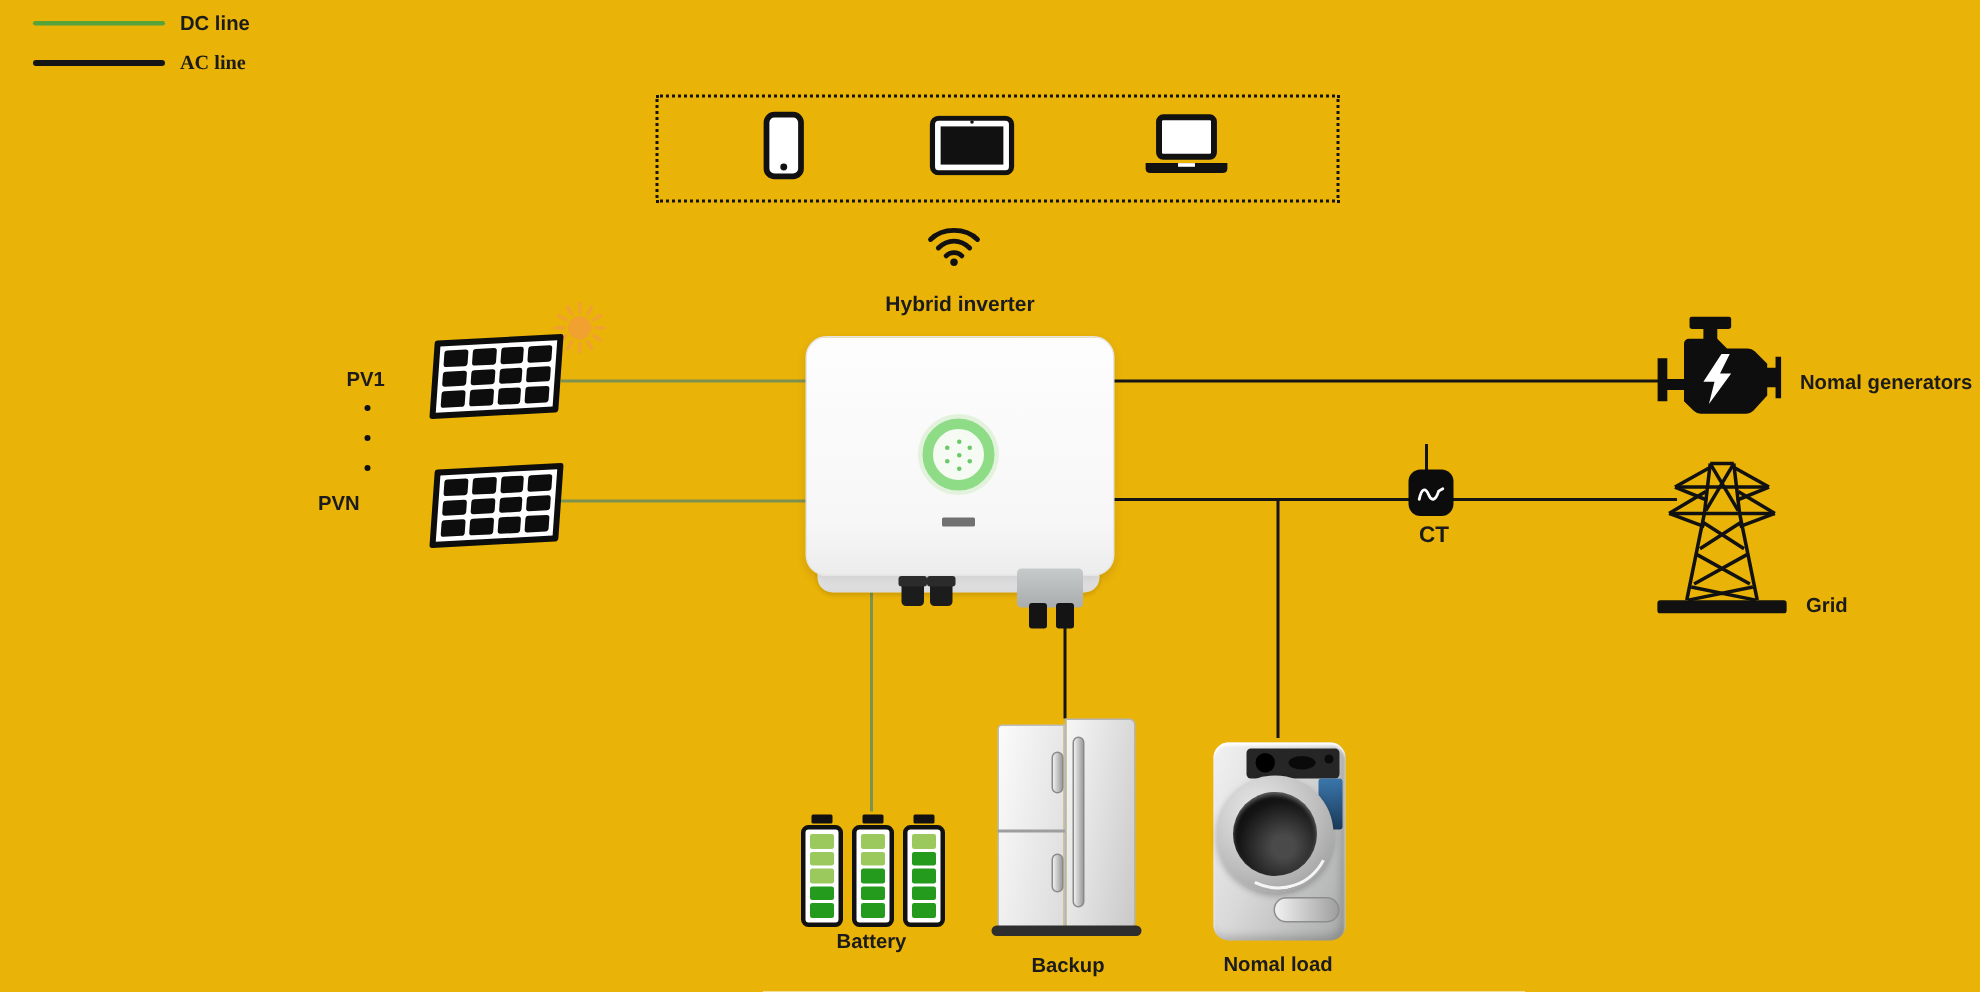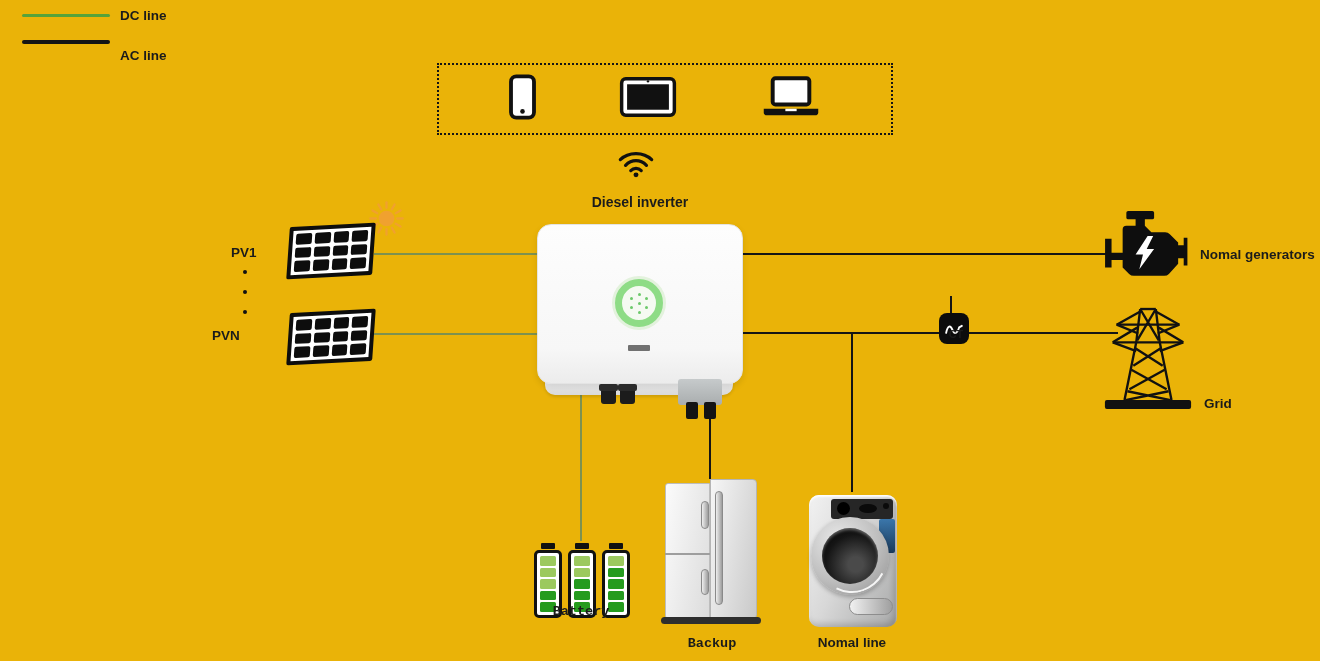--- a/index.html
+++ b/index.html
@@ -98,21 +98,21 @@
 </style>
 </head>
 <body>
 
 <div id="canvas">
 
   <div>
     <div class="legend-line dc-strong" style="top:14px;"></div>
     <div class="lbl" style="left:120px;top:8px;">DC line</div>
     <div class="legend-line ac-col" style="top:40px;height:3.5px;"></div>
-    <div class="lbl" style="left:120px;top:48px;">AC line</div>
+    <div class="lbl" style="left:120px;top:34px;font-family:Liberation Serif, serif;">AC line</div>
   </div>
 
   <div id="devices-box">
     <span>
       <svg width="29" height="46" viewBox="0 0 30 48">
         <rect x="3" y="2.5" width="24" height="43" rx="5.5" fill="#fff" stroke="#111" stroke-width="4"></rect>
         <circle cx="15" cy="39" r="2.4" fill="#111"></circle>
       </svg>
     </span>
     <span>
@@ -135,21 +135,21 @@
     <svg width="38" height="31" viewBox="0 0 40 32">
       <g fill="none" stroke="#111" stroke-width="3.4" stroke-linecap="round">
         <path d="M3.5,13 C12,4.5 28,4.5 36.5,13"></path>
         <path d="M9,19 C15.5,12.5 24.5,12.5 31,19"></path>
         <path d="M14.5,24.5 C17.5,21.5 22.5,21.5 25.5,24.5"></path>
       </g>
       <circle cx="20" cy="29" r="2.6" fill="#111"></circle>
     </svg>
   </div>
 
-  <div class="lbl center" style="left:640px;top:194px;font-size:14px;">Diesel inverter</div>
+  <div class="lbl center" style="left:640px;top:194px;font-size:14px;">Hybrid inverter</div>
 
   <div class="lbl" style="left:231px;top:245px;">PV1</div>
   <div class="pv-dot" style="left:243px;top:270px;"></div>
   <div class="pv-dot" style="left:243px;top:290px;"></div>
   <div class="pv-dot" style="left:243px;top:310px;"></div>
   <div class="lbl" style="left:212px;top:328px;">PVN</div>
 
   <div class="abs" style="left:368px;top:200px;">
     <svg width="37" height="37" viewBox="0 0 40 40">
       <g style="stroke:var(--sun-orange,#f0a12f)" stroke-width="2.5" stroke-linecap="round">
@@ -225,21 +225,21 @@
   <div id="junction-box"></div>
   <div class="jgland" style="left:686px;top:402px;"></div>
   <div class="jgland" style="left:704px;top:402px;"></div>
 
   <div class="vline ac-col" style="left:950px;top:296px;width:2px;height:18px;"></div>
   <div id="ct-box">
     <svg width="24" height="22" viewBox="0 0 30 28">
       <path d="M5,19 C7,9 10.5,9 13,15 C15.5,21 19,20 21.5,12 L25,10" fill="none" stroke="#fff" stroke-width="2.4" stroke-linecap="round"></path>
     </svg>
   </div>
-  <div class="lbl center" style="left:956px;top:328px;font-size:11px;">CT</div>
+  <div class="lbl center" style="left:956px;top:348px;font-size:15px;">CT</div>
 
   <div class="abs" style="left:1098px;top:211px;">
     <svg width="90" height="74" viewBox="0 0 96 80">
       <g fill="#0e0e0e">
         <rect x="30" y="0" width="30" height="9" rx="2"></rect>
         <rect x="40" y="7" width="10" height="11"></rect>
         <path d="M30,16 L50,16 L57,23 L72,23 Q75,23 77,25 L86,34 L86,37 L92,37 L92,29 L96,29 L96,59 L92,59 L92,51 L86,51 L86,57 L76,68 Q74,70 71,70 L38,70 Q35,70 33,68 L26,61 L26,53 L14,53 L14,61 L7,61 L7,30 L14,30 L14,45 L26,45 L26,20 Q26,16 30,16 Z"></path>
       </g>
       <polygon points="53,27 40,47 48,47 44,63 60,41 52,41 59,27" fill="#fff"></polygon>
     </svg>
@@ -289,41 +289,41 @@
   <div class="battery" style="left:602px;top:550px;">
     <div class="bat-cap"></div>
     <div class="bat-body">
         <div class="seg light"></div>
         <div class="seg dark"></div>
         <div class="seg dark"></div>
         <div class="seg dark"></div>
         <div class="seg dark"></div>
       </div>
   </div>
-  <div class="lbl center" style="left:581px;top:604px;font-family:Liberation Mono, monospace;">Battery</div>
+  <div class="lbl center" style="left:581px;top:620px;">Battery</div>
 
   <div id="fridge">
     <div class="left-doors"></div>
     <div class="door-split"></div>
     <div class="right-door"></div>
     <div class="handle-pill" style="left:36px;top:22px;width:6px;height:26px;"></div>
     <div class="handle-pill" style="left:36px;top:90px;width:6px;height:24px;"></div>
     <div class="handle-pill" style="left:50px;top:12px;width:6px;height:112px;"></div>
   </div>
   <div id="fridge-base"></div>
-  <div class="lbl center" style="left:712px;top:636px;font-family:Liberation Mono, monospace;">Backup</div>
+  <div class="lbl center" style="left:712px;top:636px;">Backup</div>
 
   <div id="washer">
     <div class="top-panel">
       <div class="knob"></div>
       <div class="oval"></div>
       <div class="dot2"></div>
     </div>
     <div class="sticker"></div>
     <div class="door">
       <div class="door-glint"></div>
       <div class="door-ring"></div>
     </div>
     <div class="bottom-pill"></div>
   </div>
-  <div class="lbl center" style="left:852px;top:635px;">Nomal line</div>
+  <div class="lbl center" style="left:852px;top:635px;">Nomal load</div>
 
 </div>
 
 </body></html>

